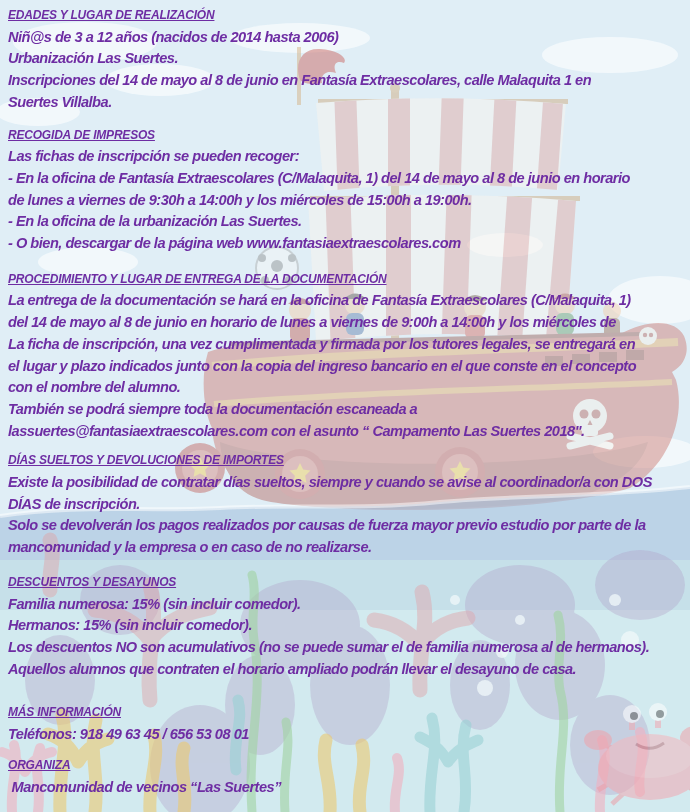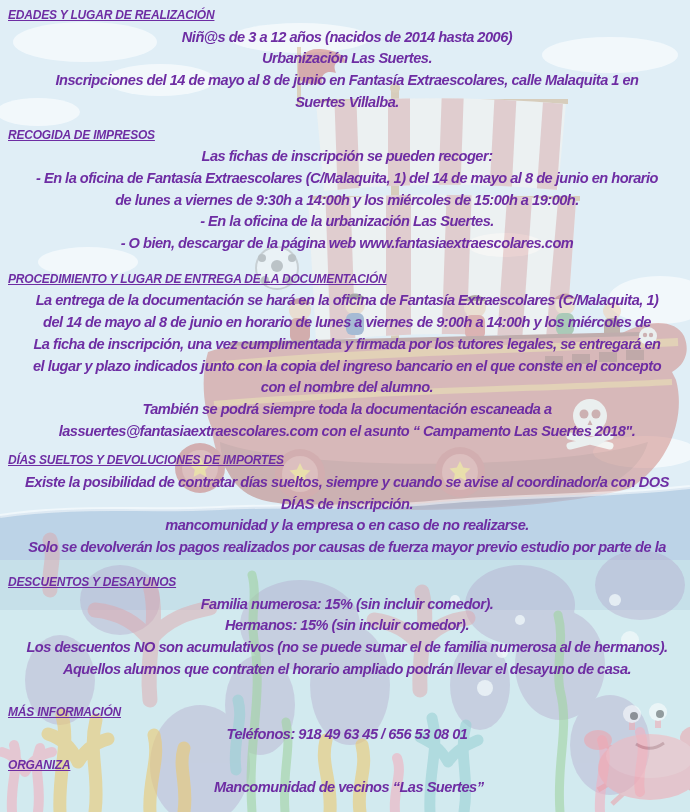--- a/index.html
+++ b/index.html
@@ -23,21 +23,20 @@
     font-size: 12px; line-height: 21.7px; margin: 0;
     font-weight: bold; font-style: italic;
     text-decoration: underline;
     letter-spacing: -0.2px;
     white-space: pre;
   }
   .line {
     font-size: 14.6px; line-height: 21.7px;
     letter-spacing: -0.5px;
     white-space: pre;
-    text-align: center;
   }
   .gap11 { margin-bottom: 11px; }
   .gap14 { margin-bottom: 14px; }
   .gap8  { margin-bottom: 8px; }
   .gap13 { margin-bottom: 13px; }
   .gap22 { margin-bottom: 22px; }
   .gap9  { margin-bottom: 9px; }
 </style>
 </head>
 <body>
@@ -277,22 +276,22 @@
     <div class="line">el lugar y plazo indicados junto con la copia del ingreso bancario en el que conste en el concepto</div>
     <div class="line">con el nombre del alumno.</div>
     <div class="line">También se podrá siempre toda la documentación escaneada a</div>
     <div class="line">lassuertes@fantasiaextraescolares.com con el asunto “ Campamento Las Suertes 2018".</div>
   </div>
 
   <div class="sec gap13">
     <h2>DÍAS SUELTOS Y DEVOLUCIONES DE IMPORTES</h2>
     <div class="line">Existe la posibilidad de contratar días sueltos, siempre y cuando se avise al coordinador/a con DOS</div>
     <div class="line">DÍAS de inscripción.</div>
+    <div class="line">Solo se devolverán los pagos realizados por causas de fuerza mayor previo estudio por parte de la</div>
     <div class="line">mancomunidad y la empresa o en caso de no realizarse.</div>
-    <div class="line">Solo se devolverán los pagos realizados por causas de fuerza mayor previo estudio por parte de la</div>
   </div>
 
   <div class="sec gap22">
     <h2>DESCUENTOS Y DESAYUNOS</h2>
     <div class="line">Familia numerosa: 15% (sin incluir comedor).</div>
     <div class="line">Hermanos: 15% (sin incluir comedor).</div>
     <div class="line">Los descuentos NO son acumulativos (no se puede sumar el de familia numerosa al de hermanos).</div>
     <div class="line">Aquellos alumnos que contraten el horario ampliado podrán llevar el desayuno de casa.</div>
   </div>
 

